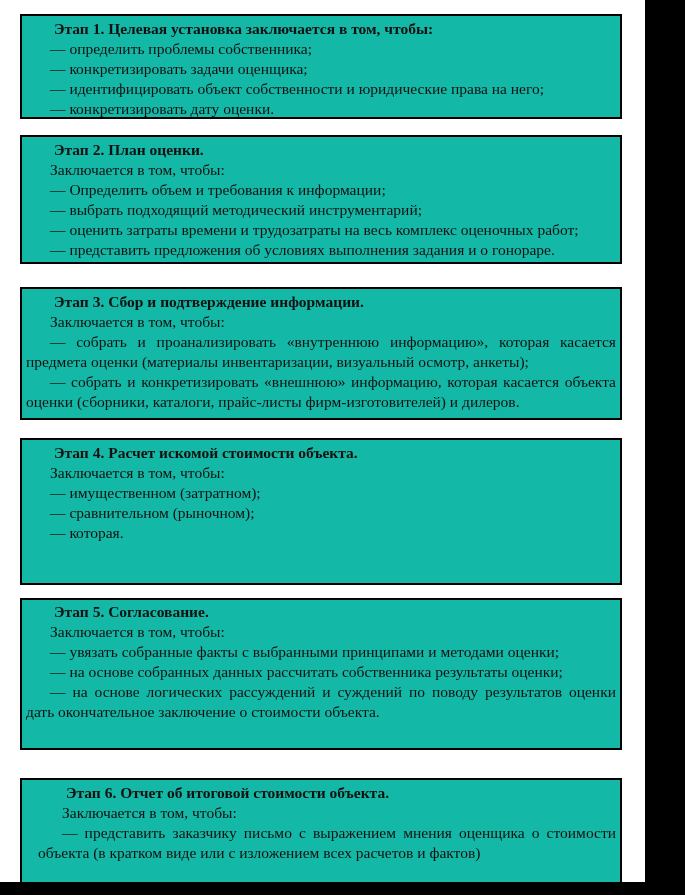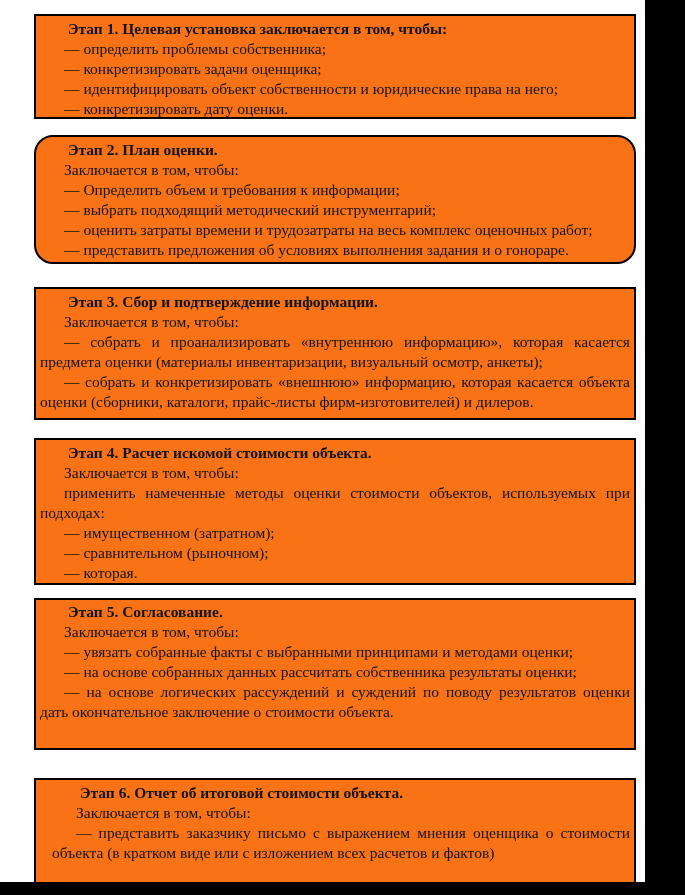--- a/index.html
+++ b/index.html
@@ -7,41 +7,41 @@
     position: relative;
     width: 685px;
     height: 895px;
     background: #ffffff;
     overflow: hidden;
     font-family: "Liberation Serif", "DejaVu Serif", serif;
     color: #111111;
   }
   .stage {
     box-sizing: border-box;
-    margin-left: 34px;
+    margin-left: 20px;
     width: 602px;
     border: 2px solid #000000;
     padding: 3px 4px 0 4px;
     overflow: hidden;
-    background: #f97316;
+    background: #14b8a6;
   }
   .stage p {
     margin: 0;
     font-size: 15.5px;
     line-height: 20px;
     text-align: justify;
     text-indent: 24px;
   }
   .stage p.title {
     font-weight: bold;
     text-indent: 28px;
     text-align: left;
   }
   .s1 { margin-top: 14px; height: 105px; }
-  .s2 { margin-top: 16px; height: 129px; border-radius: 19px; }
+  .s2 { margin-top: 16px; height: 129px; }
   .s3 { margin-top: 23px; height: 133px; }
   .s4 { margin-top: 18px; height: 147px; }
   .s5 { margin-top: 13px; height: 152px; padding-top: 2px; }
   .s6 { margin-top: 28px; height: 106px; padding-left: 16px;  }
   .caption {
     margin-top: 24px;
     width: 645px;
     text-align: center;
     font-size: 16.5px;
     line-height: 20px;
@@ -86,21 +86,20 @@
   <section class="stage s3">
     <p class="title">Этап 3. Сбор и подтверждение информации.</p>
     <p>Заключается в том, чтобы:</p>
     <p>— собрать и проанализировать «внутреннюю информацию», которая касается предмета оценки (материалы инвентаризации, визуальный осмотр, анкеты);</p>
     <p>— собрать и конкретизировать «внешнюю» информацию, которая касается объекта оценки (сборники, каталоги, прайс-листы фирм-изготовителей) и дилеров.</p>
   </section>
 
   <section class="stage s4">
     <p class="title">Этап 4. Расчет искомой стоимости объекта.</p>
     <p>Заключается в том, чтобы:</p>
-    <p>применить намеченные методы оценки стоимости объектов, используемых при подходах:</p>
     <p>— имущественном (затратном);</p>
     <p>— сравнительном (рыночном);</p>
     <p>— которая.</p>
   </section>
 
   <section class="stage s5">
     <p class="title">Этап 5. Согласование.</p>
     <p>Заключается в том, чтобы:</p>
     <p>— увязать собранные факты с выбранными принципами и методами оценки;</p>
     <p>— на основе собранных данных рассчитать собственника результаты оценки;</p>

